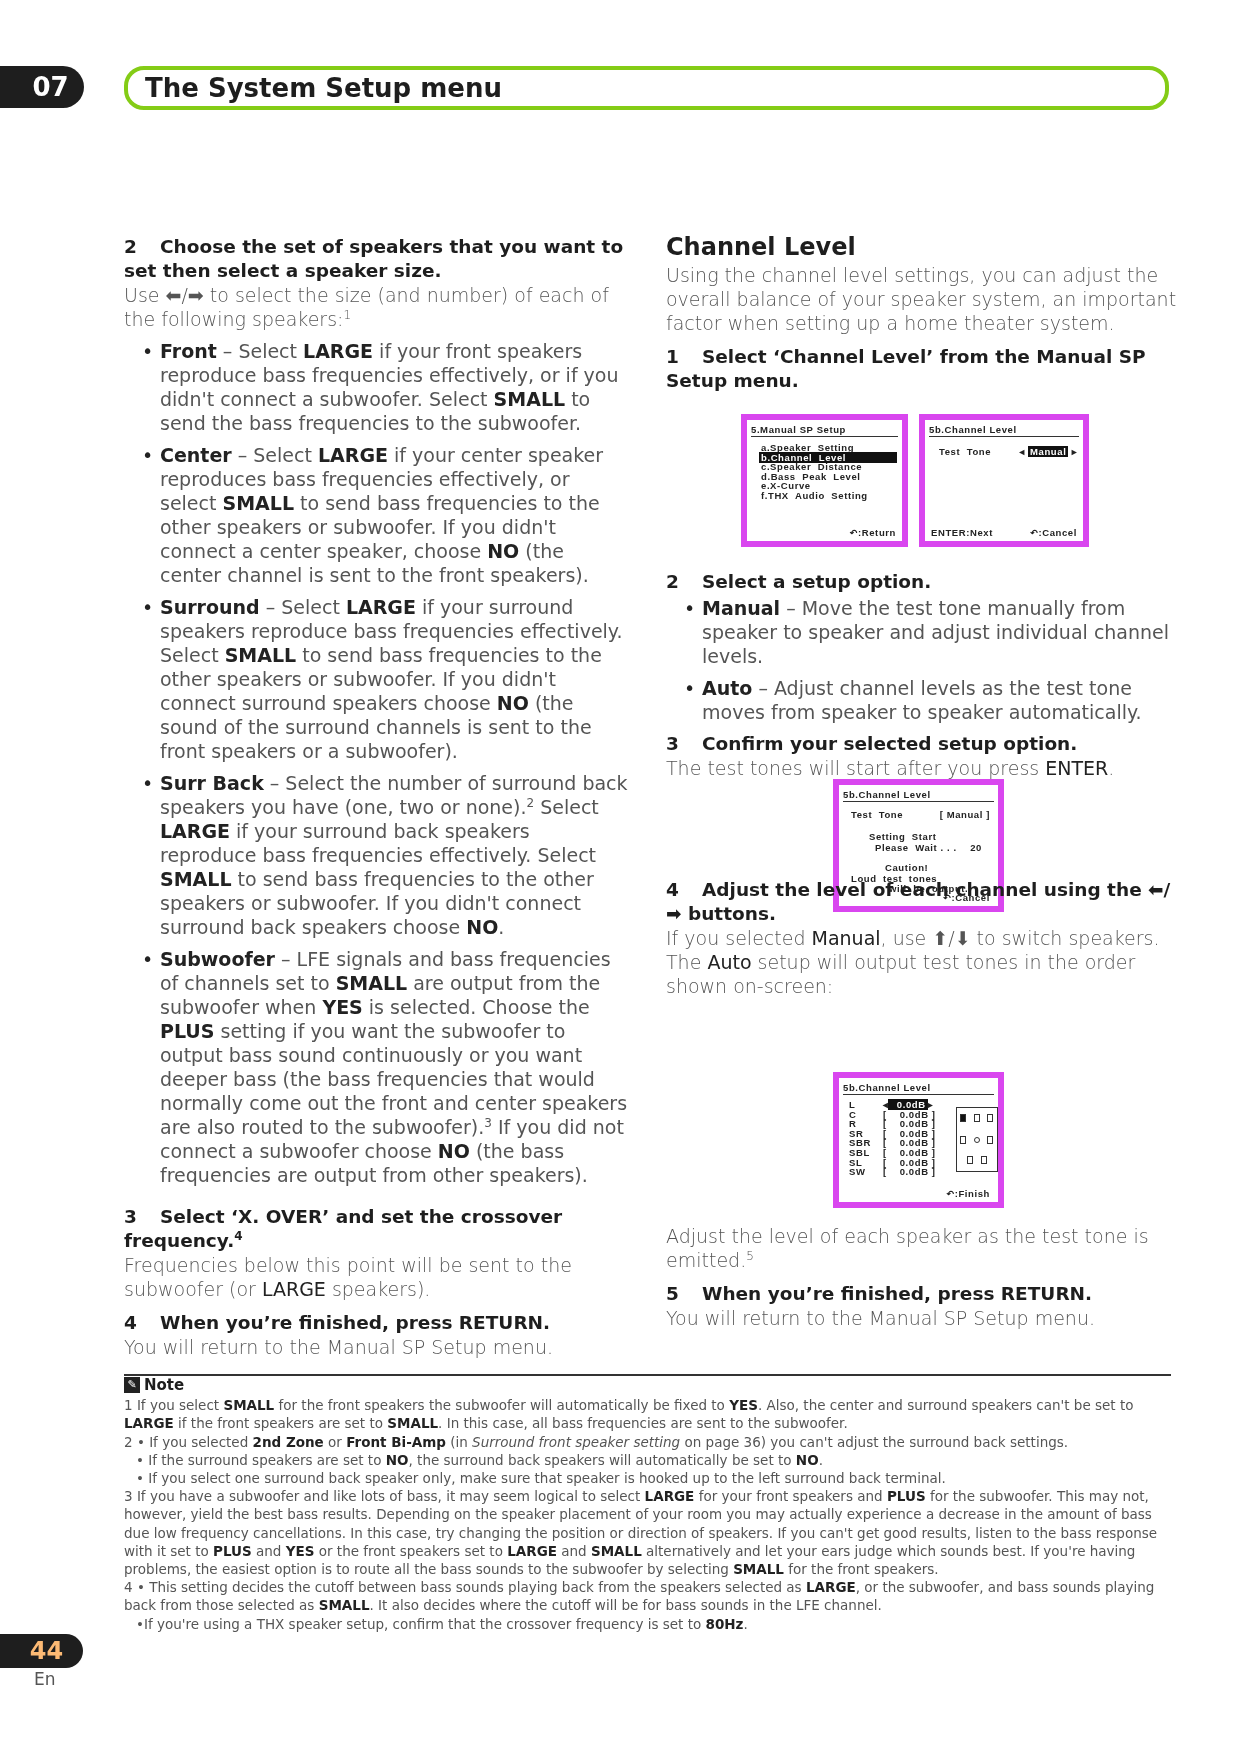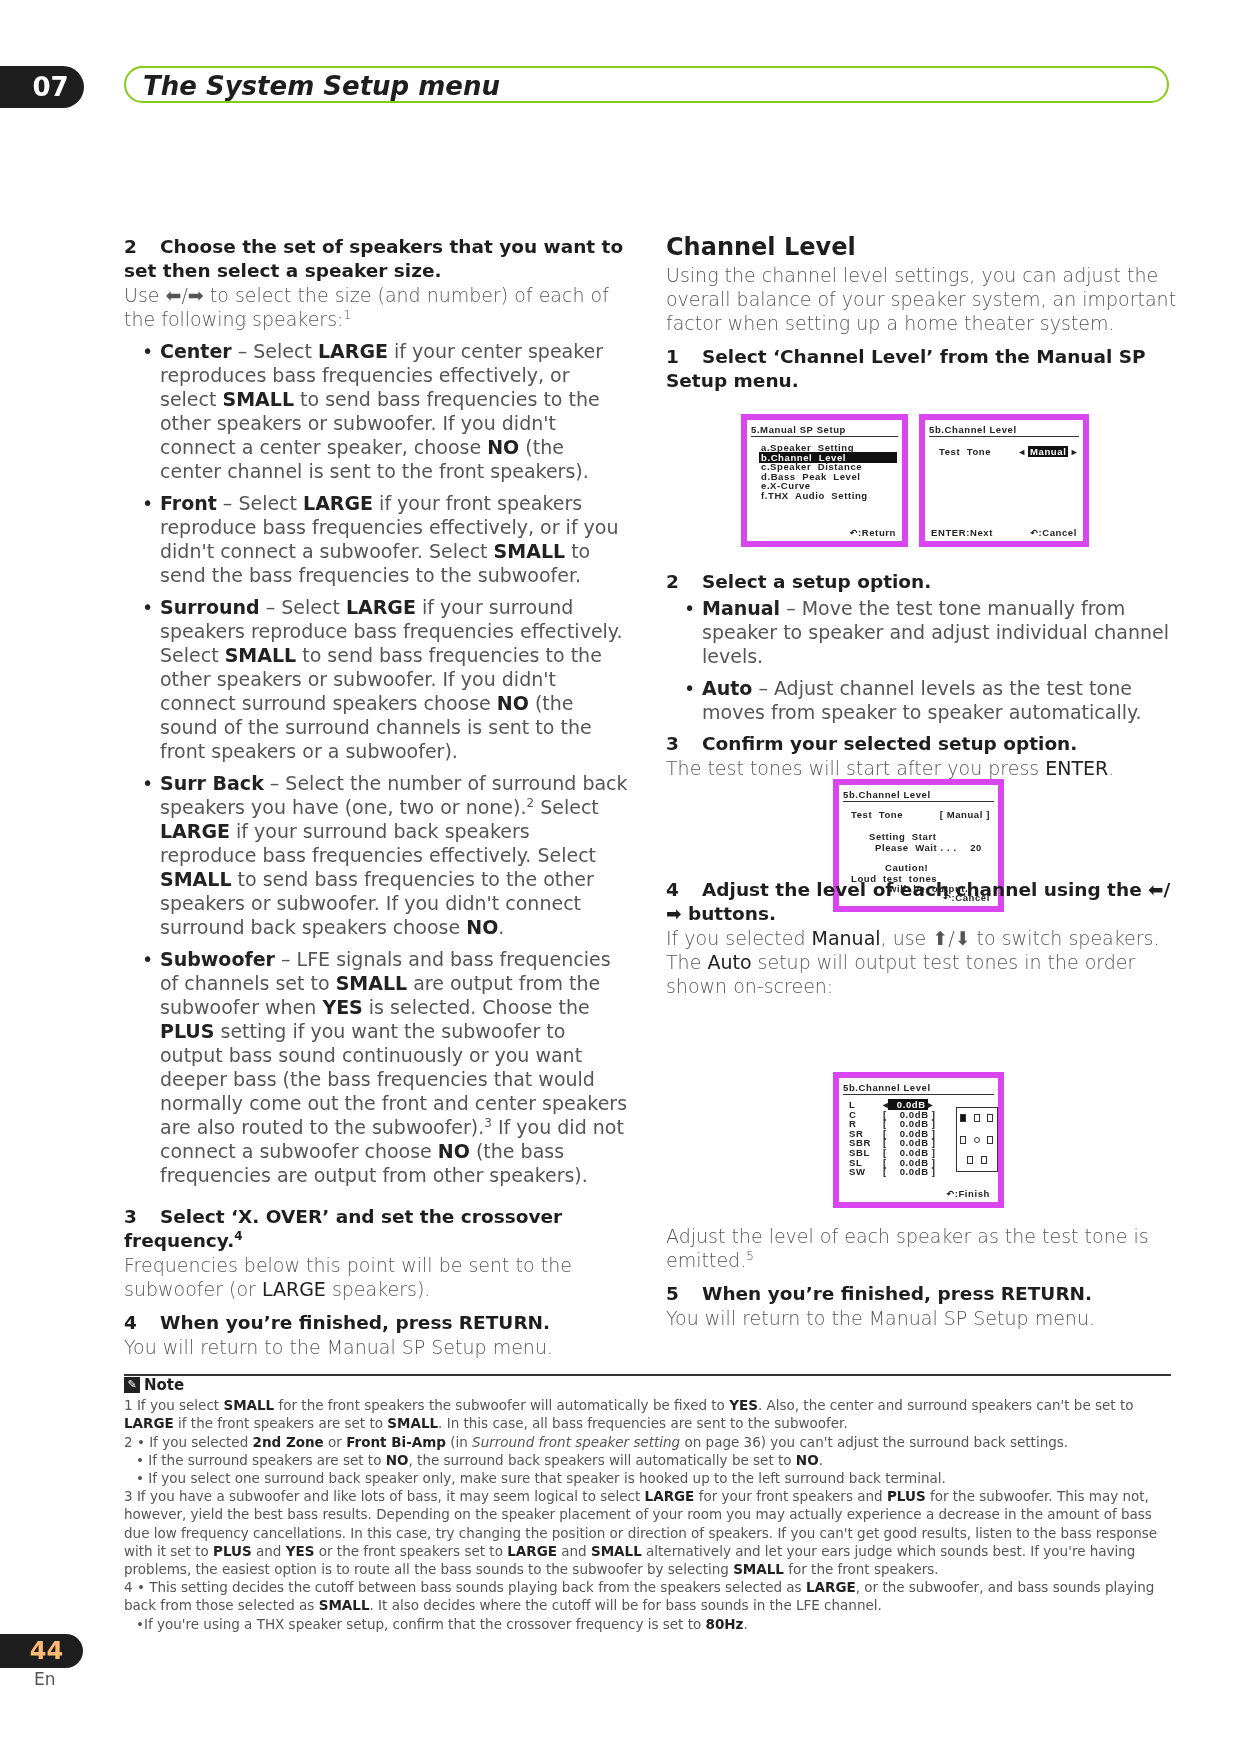--- a/index.html
+++ b/index.html
@@ -1,22 +1,22 @@
 <!DOCTYPE html>
 <html><head>
 <meta charset="utf-8">
 <style>
   html, body { margin:0; padding:0; background:#fff; }
   body { width:1242px; height:1744px; position:relative; overflow:hidden;
          font-family:"DejaVu Sans", sans-serif; color:#4a4a4a; }
   .chap-tab { position:absolute; left:0; top:66px; width:84px; height:42px; background:#1e1e1e;
               border-radius:0 21px 21px 0; color:#fff; font-weight:bold; font-size:26px;
               display:flex; align-items:center; justify-content:center; padding-left:17px; box-sizing:border-box; }
-  .chap-title { position:absolute; left:124px; top:66px; width:1045px; height:37px;
-                border:2px solid #84cc16; border-radius:20px; box-sizing:border-box;font-style:italic; }
+  .chap-title { position:absolute; left:124px; top:66px; width:1045px; height:44px;
+                border:4px solid #84cc16; border-radius:20px; box-sizing:border-box; }
   .chap-title span { position:absolute; left:17px; top:3px; font-size:26px; font-weight:bold; color:#1e1e1e; }
   .col { position:absolute; font-size:19px; line-height:24px; }
   .col-left { left:124px; top:235px; width:505px; }
   .col-right { left:666px; top:235px; width:515px; }
   .step { color:#1e1e1e; font-weight:bold; font-size:18.5px; margin:0; }
   .step .num { display:inline-block; width:36px; }
   p { margin:0; }
   .body { color:#555; font-weight:300; }
   b { color:#222; }
   sup { font-size:12px; line-height:0; }
@@ -49,22 +49,22 @@
     <span>07</span>
   </div>
 <div class="chap-title">
     <span>The System Setup menu</span>
   </div>
 
 <div class="col col-left">
   <p class="step"><span class="num">2</span><span>Choose the set of speakers that you want to set then select a speaker size.</span></p>
   <p class="body"><span>Use ⬅/➡ to select the size (and number) of each of the following speakers:</span><sup>1</sup></p>
   <ul class="bul" id="left-bullets">
+      <li><b>Front</b><span> – Select </span><b>LARGE</b><span> if your front speakers reproduce bass frequencies effectively, or if you didn't connect a subwoofer. Select </span><b>SMALL</b><span> to send the bass frequencies to the subwoofer.</span></li>
       <li><b>Center</b><span> – Select </span><b>LARGE</b><span> if your center speaker reproduces bass frequencies effectively, or select </span><b>SMALL</b><span> to send bass frequencies to the other speakers or subwoofer. If you didn't connect a center speaker, choose </span><b>NO</b><span> (the center channel is sent to the front speakers).</span></li>
-      <li><b>Front</b><span> – Select </span><b>LARGE</b><span> if your front speakers reproduce bass frequencies effectively, or if you didn't connect a subwoofer. Select </span><b>SMALL</b><span> to send the bass frequencies to the subwoofer.</span></li>
       <li><b>Surround</b><span> – Select </span><b>LARGE</b><span> if your surround speakers reproduce bass frequencies effectively. Select </span><b>SMALL</b><span> to send bass frequencies to the other speakers or subwoofer. If you didn't connect surround speakers choose </span><b>NO</b><span> (the sound of the surround channels is sent to the front speakers or a subwoofer).</span></li>
       <li><b>Surr Back</b><span> – Select the number of surround back speakers you have (one, two or none).</span><sup>2</sup><span> Select </span><b>LARGE</b><span> if your surround back speakers reproduce bass frequencies effectively. Select </span><b>SMALL</b><span> to send bass frequencies to the other speakers or subwoofer. If you didn't connect surround back speakers choose </span><b>NO</b><span>.</span></li>
       <li><b>Subwoofer</b><span> – LFE signals and bass frequencies of channels set to </span><b>SMALL</b><span> are output from the subwoofer when </span><b>YES</b><span> is selected. Choose the </span><b>PLUS</b><span> setting if you want the subwoofer to output bass sound continuously or you want deeper bass (the bass frequencies that would normally come out the front and center speakers are also routed to the subwoofer).</span><sup>3</sup><span> If you did not connect a subwoofer choose </span><b>NO</b><span> (the bass frequencies are output from other speakers).</span></li>
     </ul>
   <div class="gap"></div>
   <p class="step"><span class="num">3</span><span>Select ‘X. OVER’ and set the crossover frequency.</span><sup>4</sup></p>
   <p class="body"><span>Frequencies below this point will be sent to the subwoofer (or </span><b>LARGE</b><span> speakers).</span></p>
   <div class="gap"></div>
   <p class="step"><span class="num">4</span><span>When you’re finished, press RETURN.</span></p>
   <p class="body">You will return to the Manual SP Setup menu.</p>

